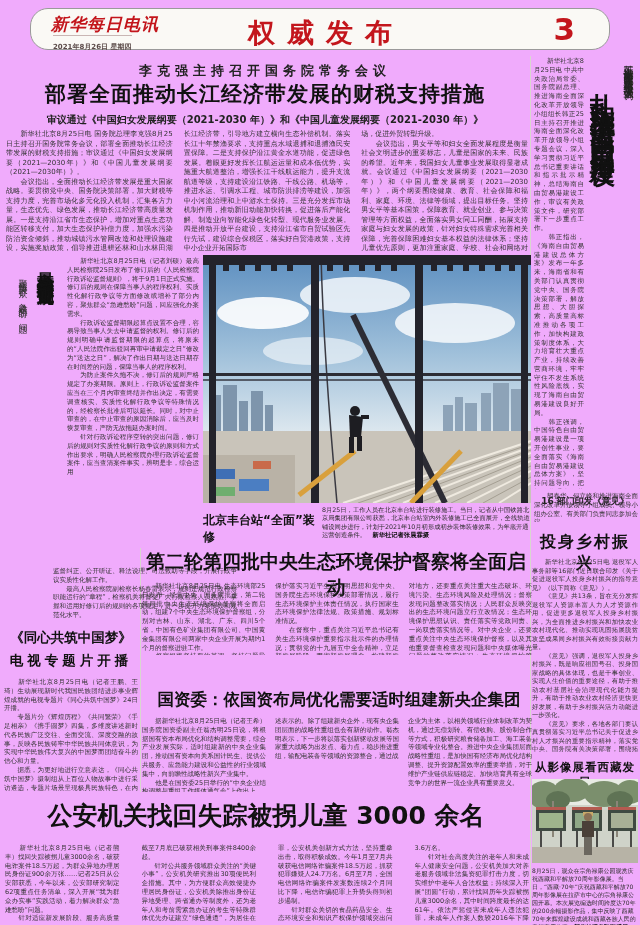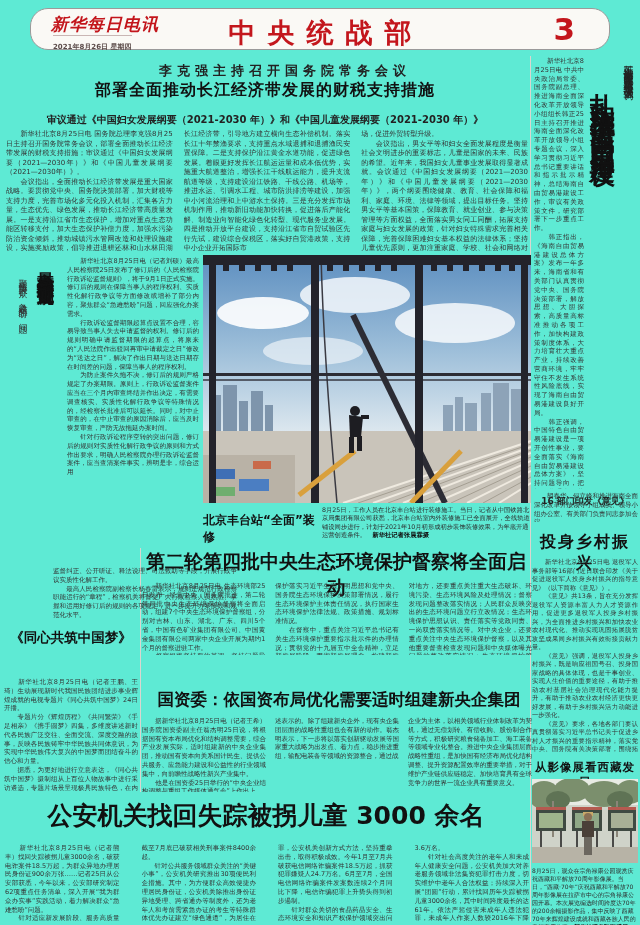--- a/index.html
+++ b/index.html
@@ -1,19 +1,19 @@
 <!DOCTYPE html>
 <html><head>
 <meta charset="utf-8">
 <style>
   html,body{margin:0;padding:0;}
   body{background:#888;}
   .page{
     position:relative;width:640px;height:925px;margin:0 auto;
-    background:#5eead4;overflow:hidden;
+    background:#f0abfc;overflow:hidden;
     font-family:"DejaVu Sans","Liberation Sans",sans-serif;
     color:#2b2b2b;
   }
   
   .header-box{position:absolute;left:30px;top:8px;width:578px;height:40px;
     border:1px solid #9a9a9a;border-radius:18px;background:#faf9f5;}
   .masthead{position:absolute;left:20px;top:4px;color:#c3161c;
     font-family:"DejaVu Serif","Liberation Serif",serif;
     font-style:italic;font-weight:bold;font-size:17px;letter-spacing:1px;}
   .mast-date{position:absolute;left:22px;top:26px;font-size:7px;font-weight:bold;color:#5a4a48;
@@ -25,22 +25,22 @@
   .btxt{font-size:7px;line-height:9.5px;text-align:justify;white-space:pre-wrap;
     overflow:hidden;color:#333;}
   .btxt-s{font-size:6.5px;line-height:8.8px;text-align:justify;white-space:pre-wrap;
     overflow:hidden;color:#333;}
   .vtext{writing-mode:vertical-rl;text-orientation:upright;overflow:hidden;}
   .abs{position:absolute;}
   .ctr{text-align:center;}
   .sep{position:absolute;background:#d9d6cf;}
   
   .lead-kicker{left:0;top:62px;width:530px;font-size:13px;font-weight:bold;
-    letter-spacing:5px;color:#222;padding-left:20px;}
-  .lead-headline{left:0;top:80px;width:530px;font-size:16px;font-weight:bold;
+    letter-spacing:5px;color:#222;}
+  .lead-headline{left:0;top:80px;width:530px;font-size:21px;font-weight:bold;
     letter-spacing:1px;color:#111;}
   .lead-sub{left:0;top:113px;width:530px;font-size:10px;font-weight:600;color:#222;}
   .lead-body{left:6px;top:130px;width:522px;height:122px;display:flex;gap:11px;}
   .lead-body>div{flex:1;}
   
   .hn-body{left:534px;top:57px;width:50px;height:432px;}
   .hn-headline{left:586px;top:72px;height:444px;font-size:25px;font-weight:bold;
     letter-spacing:5px;color:#111;}
   .hn-kicker{left:621px;top:57px;height:308px;font-size:10px;letter-spacing:1px;color:#222;}
   .hn-footer{left:534px;top:492px;width:104px;height:30px;}
@@ -87,21 +87,21 @@
   .tb-caption{left:532px;top:867px;width:106px;height:56px;font-size:6px;line-height:8px;}
 </style>
 </head>
 <body>
 
 <div class="page">
 
   <div class="header-box">
     <div class="masthead">新华每日电讯</div>
     <div class="mast-date">2021年8月26日 星期四</div>
-    <div class="section-title">中央统战部</div>
+    <div class="section-title">权威发布</div>
     <div class="page-num">3</div>
   </div>
 
   <div class="sep" style="left:530px;top:56px;width:1px;height:866px;"></div>
   <div class="sep" style="left:140px;top:548px;width:1px;height:244px;"></div>
 
   <div class="abs ctr lead-kicker">李克强主持召开国务院常务会议</div>
   <div class="abs ctr lead-headline">部署全面推动长江经济带发展的财税支持措施</div>
   <div class="abs ctr lead-sub">审议通过《中国妇女发展纲要（2021-2030 年）》和《中国儿童发展纲要（2021-2030 年）》</div>
   <div class="abs lead-body">
@@ -223,20 +223,21 @@
   <div class="abs insp-body">
     <div class="btxt-s">　　新华社北京8月25日电 生态环境部25日发布，经党中央、国务院批准，第二轮第四批中央生态环境保护督察将全面启动，组建7个中央生态环境保护督察组，分别对吉林、山东、湖北、广东、四川5个省，中国有色矿业集团有限公司、中国黄金集团有限公司两家中央企业开展为期约1个月的督察进驻工作。
 　　督察组将坚持严的基调，坚持问题导向，坚持精准、科学、依法督察，重点督察省级党委政府贯彻落实习近平生态文明思想情况，省直有关部门生态环境保护责任落实和担当作为情况，地方各级党委政府生态环境</div>
     <div class="btxt-s">保护落实习近平生态文明思想和党中央、国务院生态环境保护决策部署情况，履行生态环境保护主体责任情况，执行国家生态环境保护法律法规、政策措施、规划标准情况。
 　　在督察中，重点关注习近平总书记有关生态环境保护重要指示批示件的办理情况；贯彻党的十九届五中全会精神，立足新发展阶段、贯彻新发展理念、构建新发展格局，推动高质量发展情况；长江经济带发展、粤港澳大湾区建设、黄河流域生态保护和高质量发展等重大国家战略生态环境保护要求贯彻落实情况；碳达峰、碳中和研究部署，严格控制“两高”（高耗能、高排放）项目盲目上马，以及</div>
     <div class="btxt-s">对地方，还要重点关注重大生态破坏、环境污染、生态环境风险及处理情况；督察发现问题整改落实情况；人民群众反映突出的生态环境问题立行立改情况；生态环境保护思想认识、责任落实等党政同责、一岗双责落实情况等。对中央企业，还要重点关注中央生态环境保护督察，以及其他重要督查检查发现问题和中央媒体曝光问题的整改落实情况；生态环境保护管理、环保守法和落实生态环境社会责任情况；生态环境保护长效机制建设运行情况等。
 　　进驻期间，各督察组分别设立联系电话和邮政信箱，受理被督察对象生态环境保护方面的来信来电举报。</div>
   </div>
 
   <div class="abs ctr tv-h1">《同心共筑中国梦》</div>
+  <div class="abs ctr tv-h2">电视专题片开播</div>
   <div class="abs btxt-s tv-body">　　新华社北京8月25日电（记者王鹏、王琦）生动展现新时代我国民族团结进步事业辉煌成就的电视专题片《同心共筑中国梦》24日开播。
 　　专题片分《辉煌历程》《共同繁荣》《手足相亲》《携手圆梦》四集，多维度讲述新时代各民族广泛交往、全面交流、深度交融的故事，反映各民族铸牢中华民族共同体意识，为实现中华民族伟大复兴的中国梦而团结奋斗的信心和力量。
 　　据悉，为更好地进行立意表达，《同心共筑中国梦》摄制组从上百位人物故事中进行采访遴选，专题片场景呈现极具民族特色，在内容创作上使用了大量珍贵档案和历史影像。
 　　专题片由中宣部、中央统战部、国家民委、中央广播电视总台联合摄制。</div>
 
   <div class="abs ctr sasac-headline">国资委：依国资布局优化需要适时组建新央企集团</div>
   <div class="abs sasac-body">
     <div class="btxt-s">　　据新华社北京8月25日电（记者王希）国务院国资委副主任翁杰明25日说，将根据国有资本布局优化和结构调整需要，综合产业发展实际，适时组建新的中央企业集团，推动国有资本向关系国计民生、提供公共服务、应急能力建设和公益性的行业领域集中，向前瞻性战略性新兴产业集中。
 　　他是在国资委25日举行的“中央企业结构调整与重组工作媒体通气会”上作出上</div>
     <div class="btxt-s">述表示的。除了组建新央企外，现有央企集团层面的战略性重组也会有新的动作。翁杰明表示，下一步将以落实创新驱动发展等国家重大战略为出发点、着力点，稳步推进重组，输配电装备等领域的资源整合，通过战</div>

